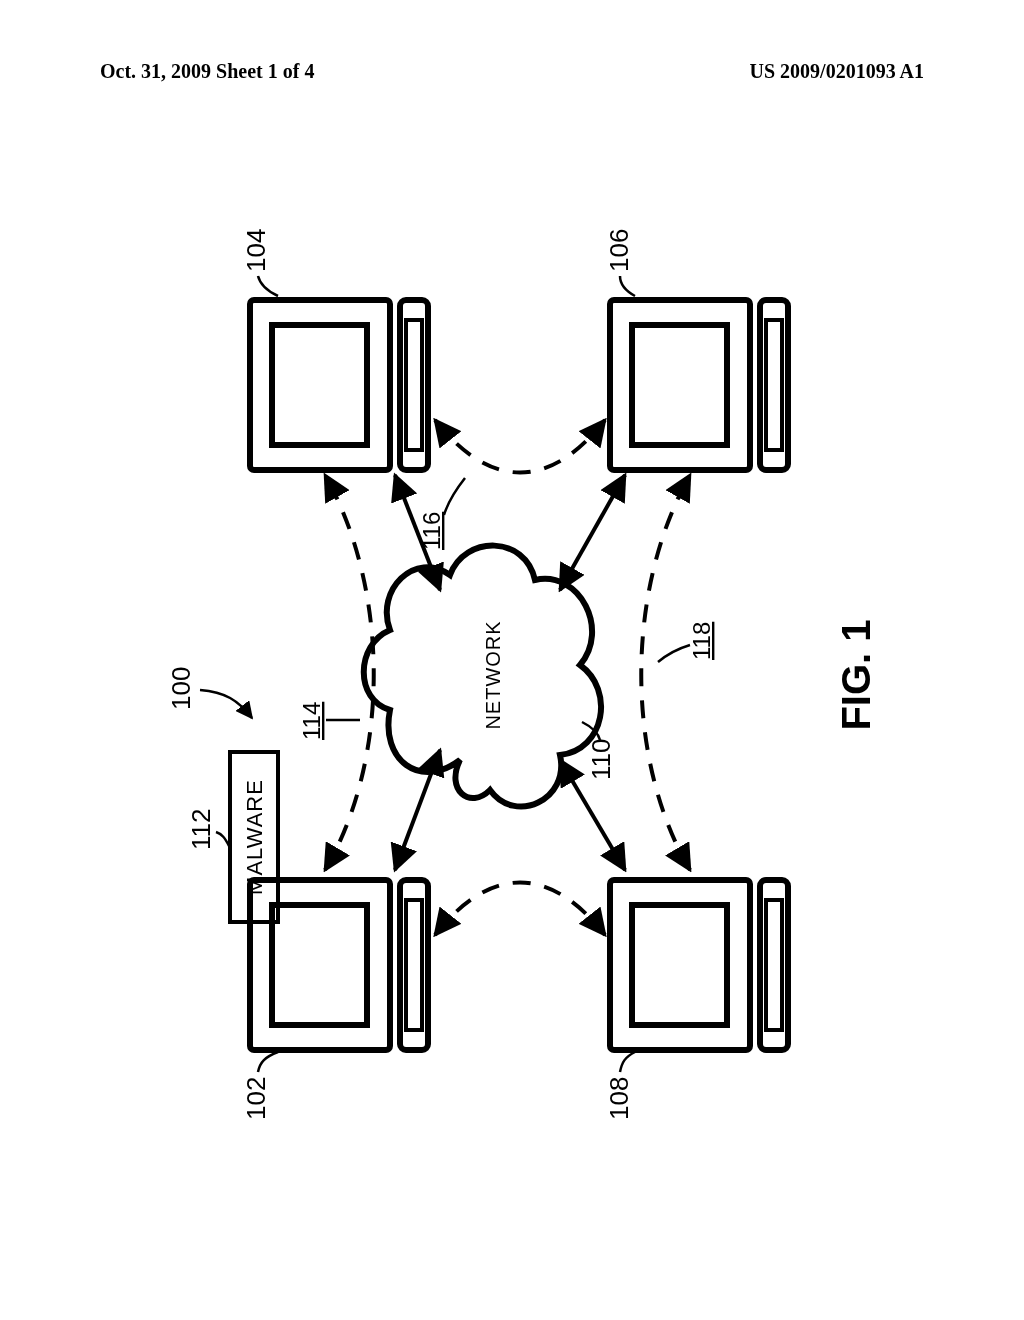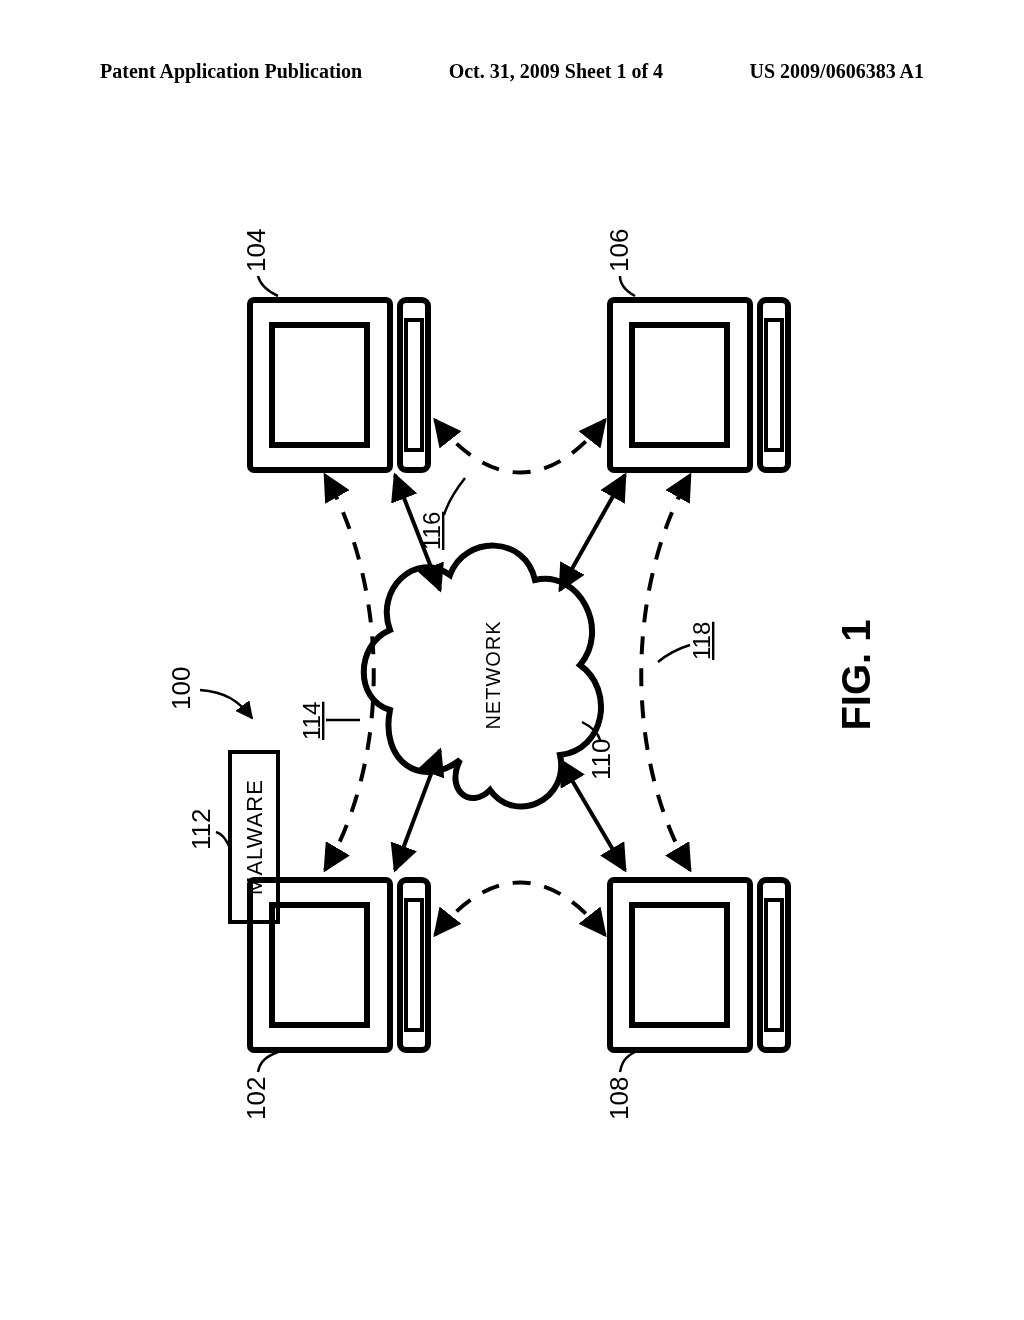--- a/index.html
+++ b/index.html
@@ -58,23 +58,22 @@
   }
   .thick { stroke: #000; stroke-width: 6; fill: none; }
   .med   { stroke: #000; stroke-width: 4; fill: none; }
   .thin  { stroke: #000; stroke-width: 2.5; fill: none; }
   .dash  { stroke: #000; stroke-width: 4; fill: none; stroke-dasharray: 18 14; }
 </style>
 </head>
 <body>
 
 <div class="header">
-  <span>Patent Application Publication</span>
   <span>Oct. 31, 2009  Sheet 1 of 4</span>
-  <span>US 2009/0606383 A1</span>
+  <span>US 2009/0201093 A1</span>
 </div>
 
 <div class="diagram-container">
 <svg viewBox="0 0 770 1000">
 
   <g transform="rotate(-90 385 500)">
 
     <g transform="translate(-115 115)">
 
     <defs>

